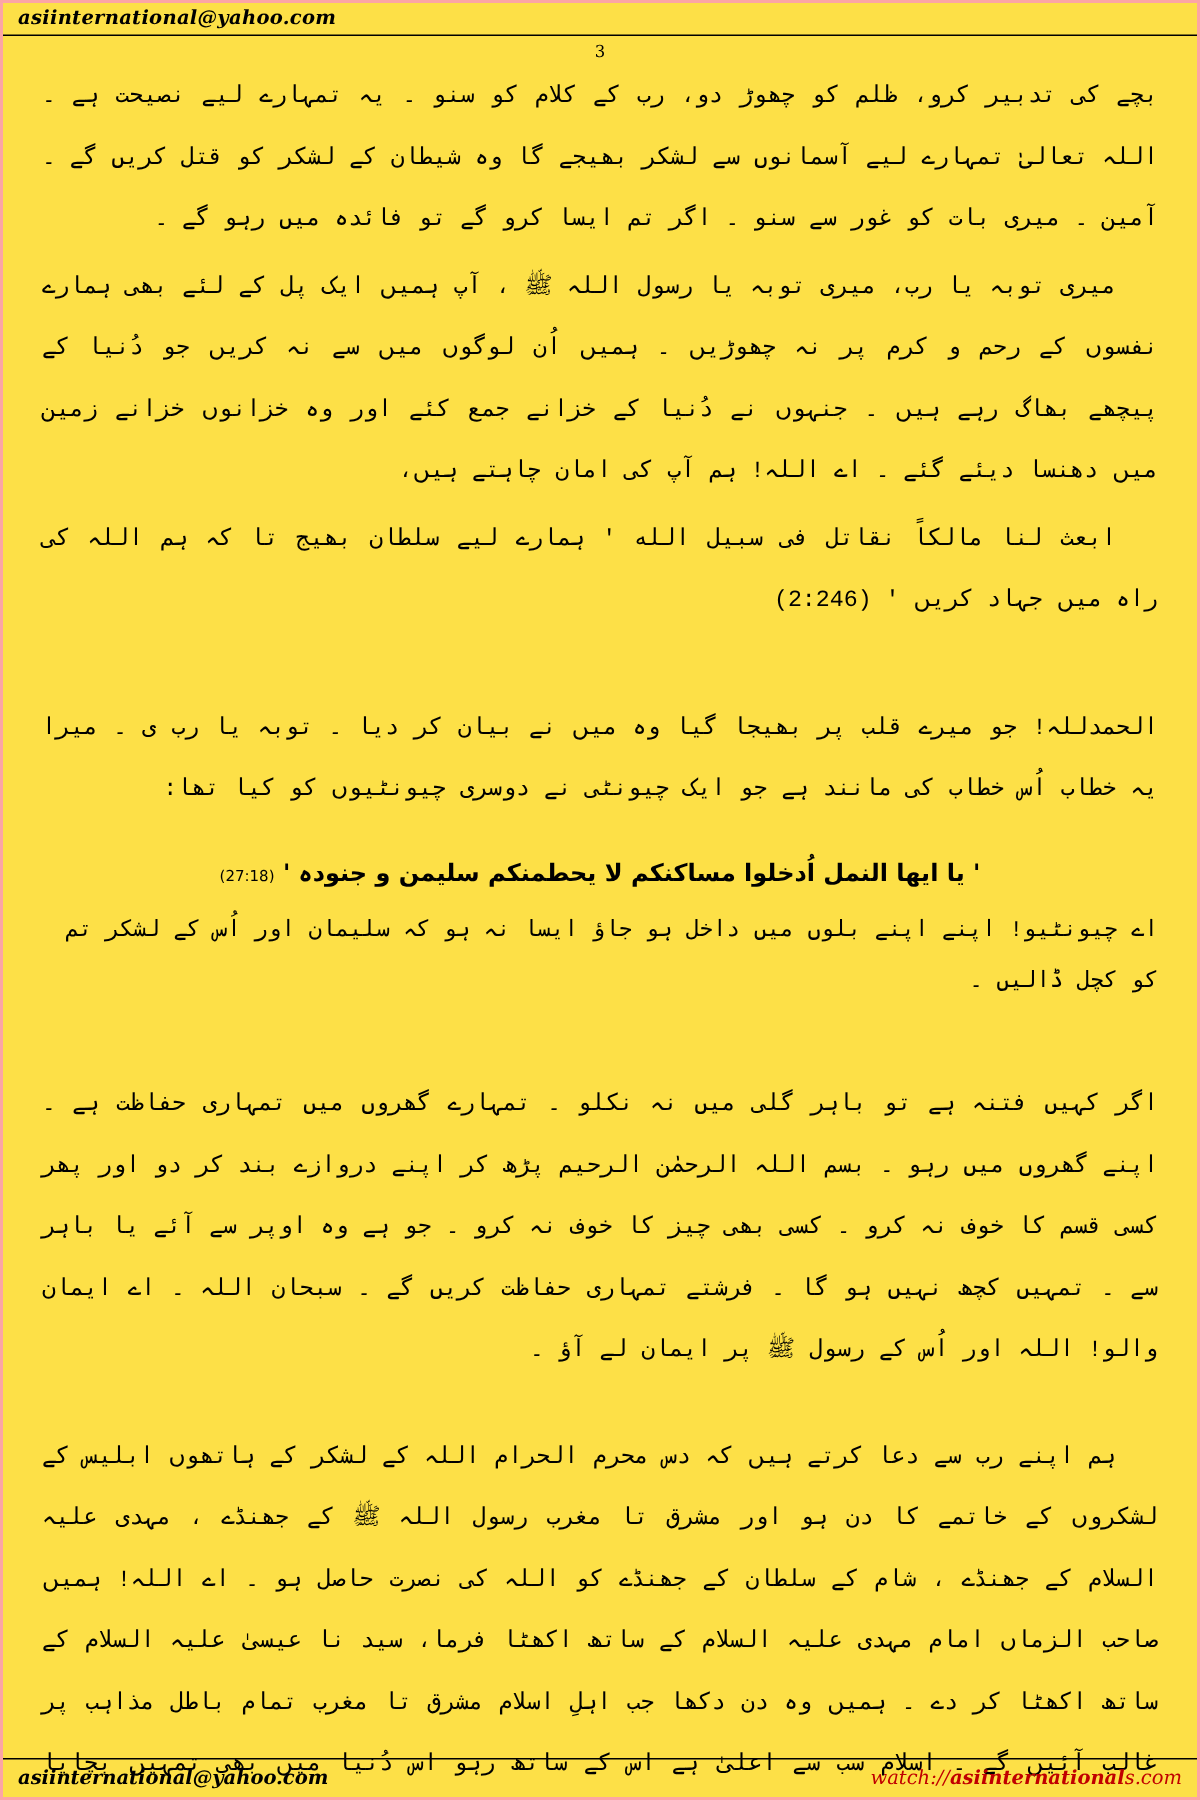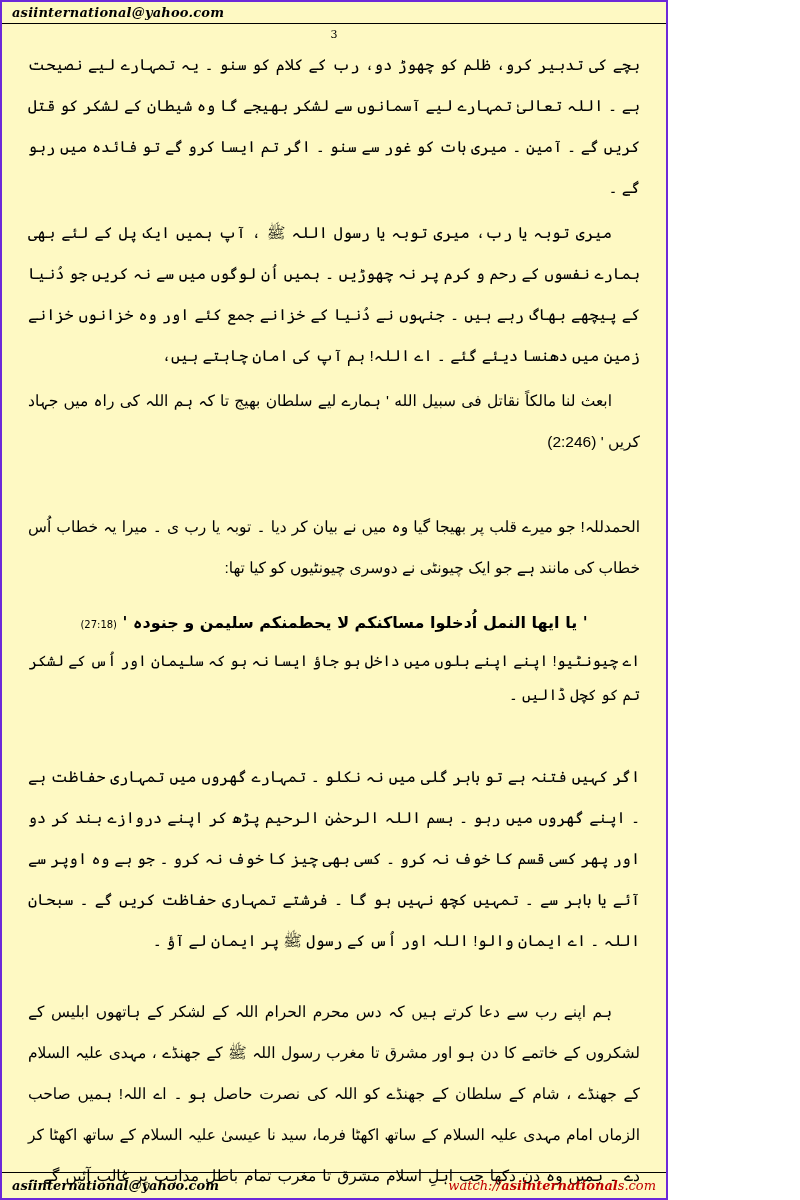--- a/index.html
+++ b/index.html
@@ -7,25 +7,25 @@
     padding: 0;
     background: #ffffff;
   }
   body {
     width: 800px;
     height: 1200px;
     font-family: "DejaVu Sans", sans-serif;
   }
   .page {
     position: relative;
-    width: 668px;
+    width: 800px;
     height: 1200px;
     box-sizing: border-box;
-    border: 2px solid #6d28d9;
-    background: #fef9c3;
+    border: 2px solid #fca5a5;
+    background: #fde047;
     overflow: hidden;
   }
   .header-bar {
     position: absolute;
     top: 0;
     left: 0;
     width: 100%;
     height: 22px;
     box-sizing: border-box;
     border-bottom: 1.5px solid #000000;
@@ -56,21 +56,21 @@
     top: 42px;
     left: 0;
     right: 0;
     bottom: 44px;
     padding: 0 26px;
     box-sizing: border-box;
   }
   .para {
     direction: rtl;
     text-align: justify;
-    font-family: Liberation Sans, sans-serif;
+    font-family: Liberation Mono, monospace;
     font-size: 15.5px;
     line-height: 41px;
     color: #000000;
     margin: 0 0 4px 0;
     unicode-bidi: plaintext;
   }
   .para.indent {
     text-indent: 28px;
   }
   .gap-sm { height: 10px; }

